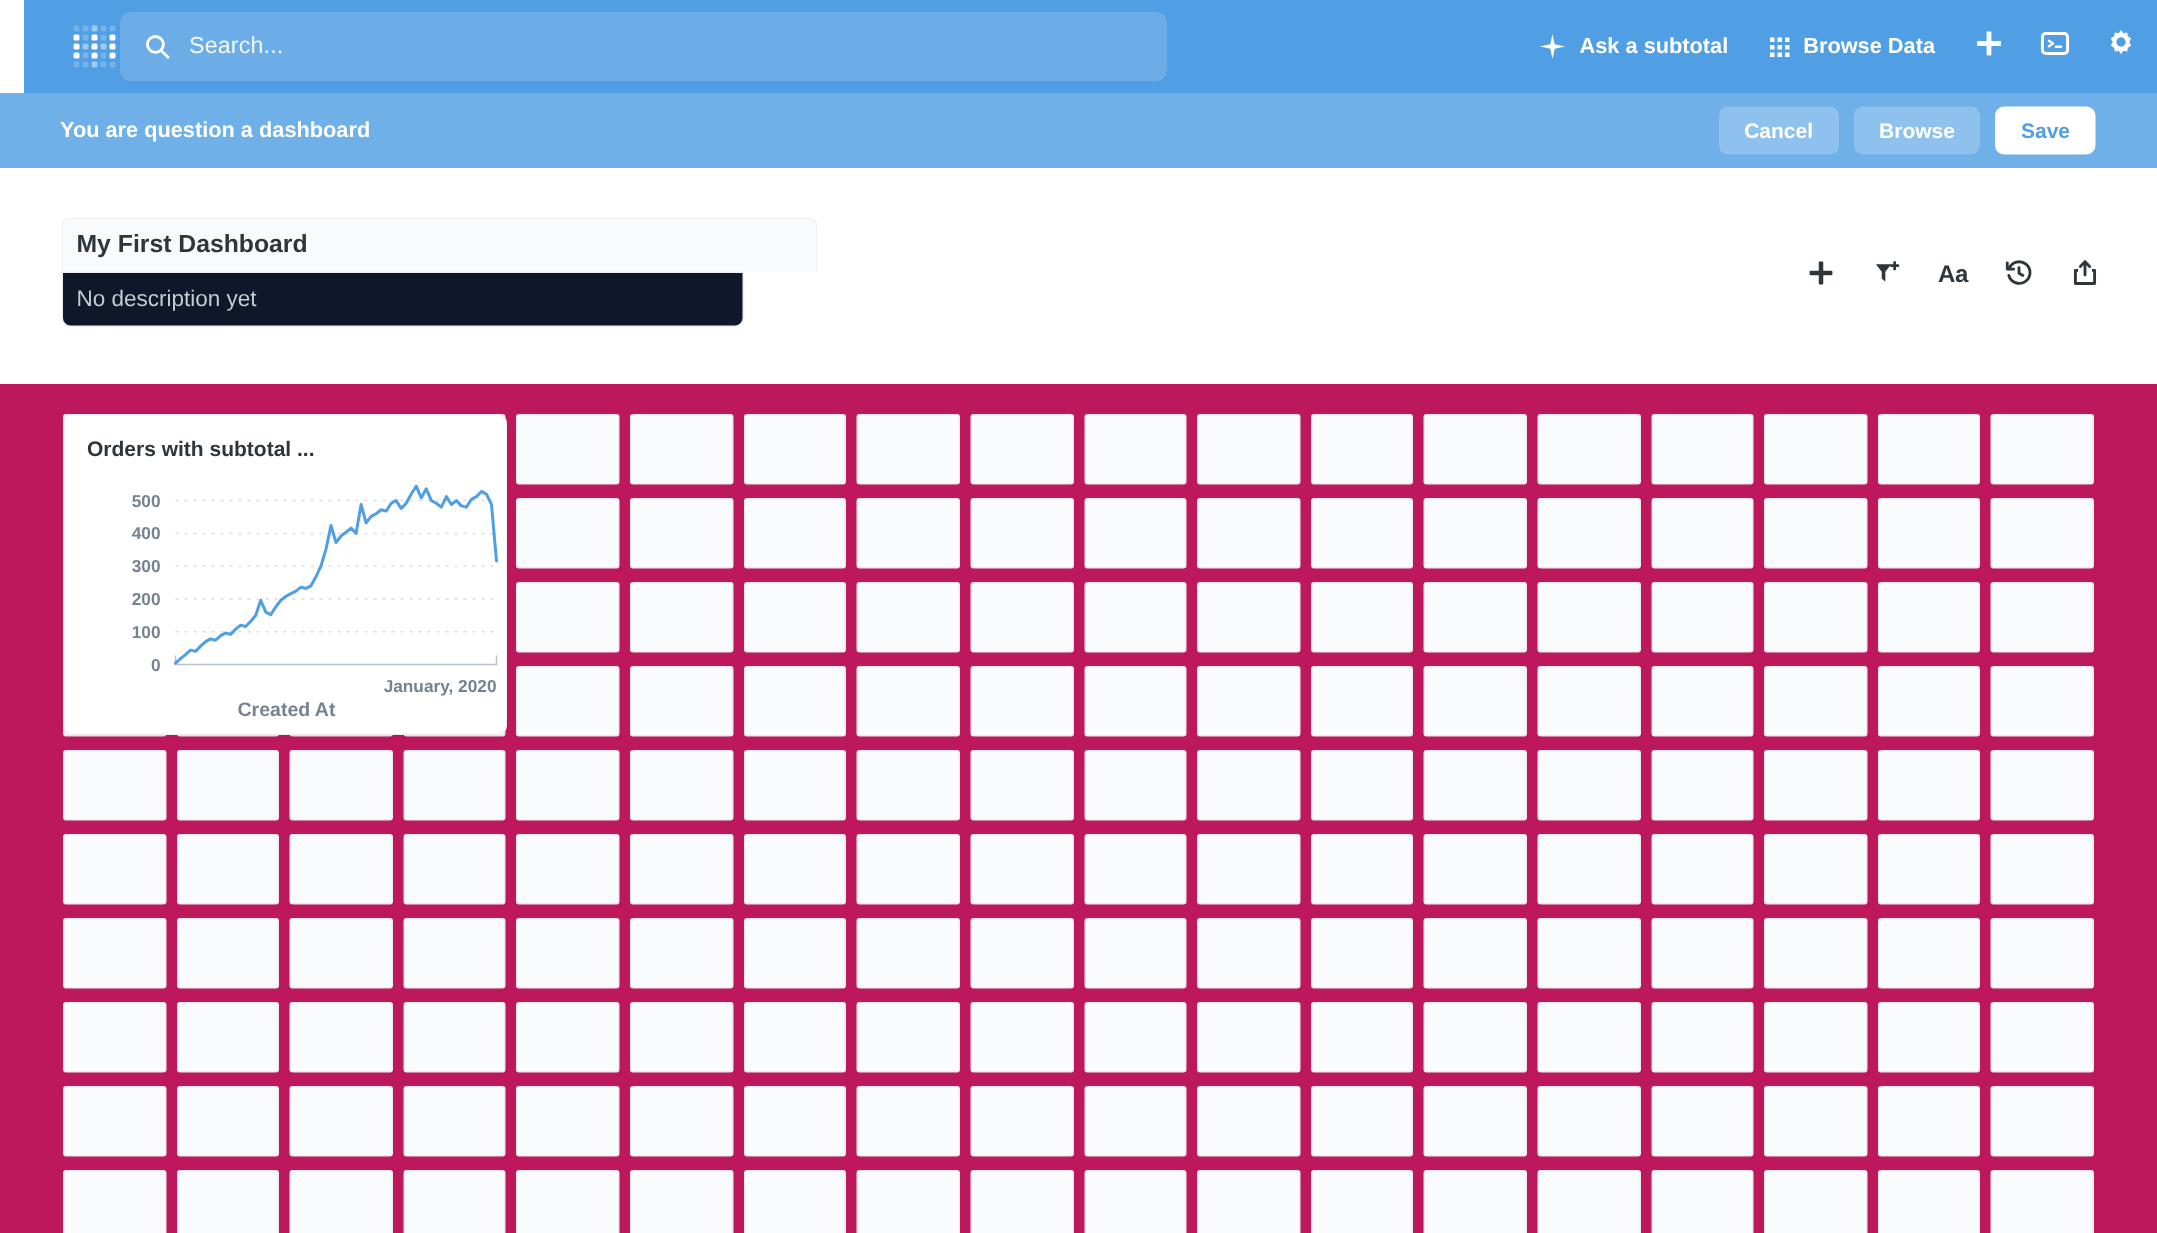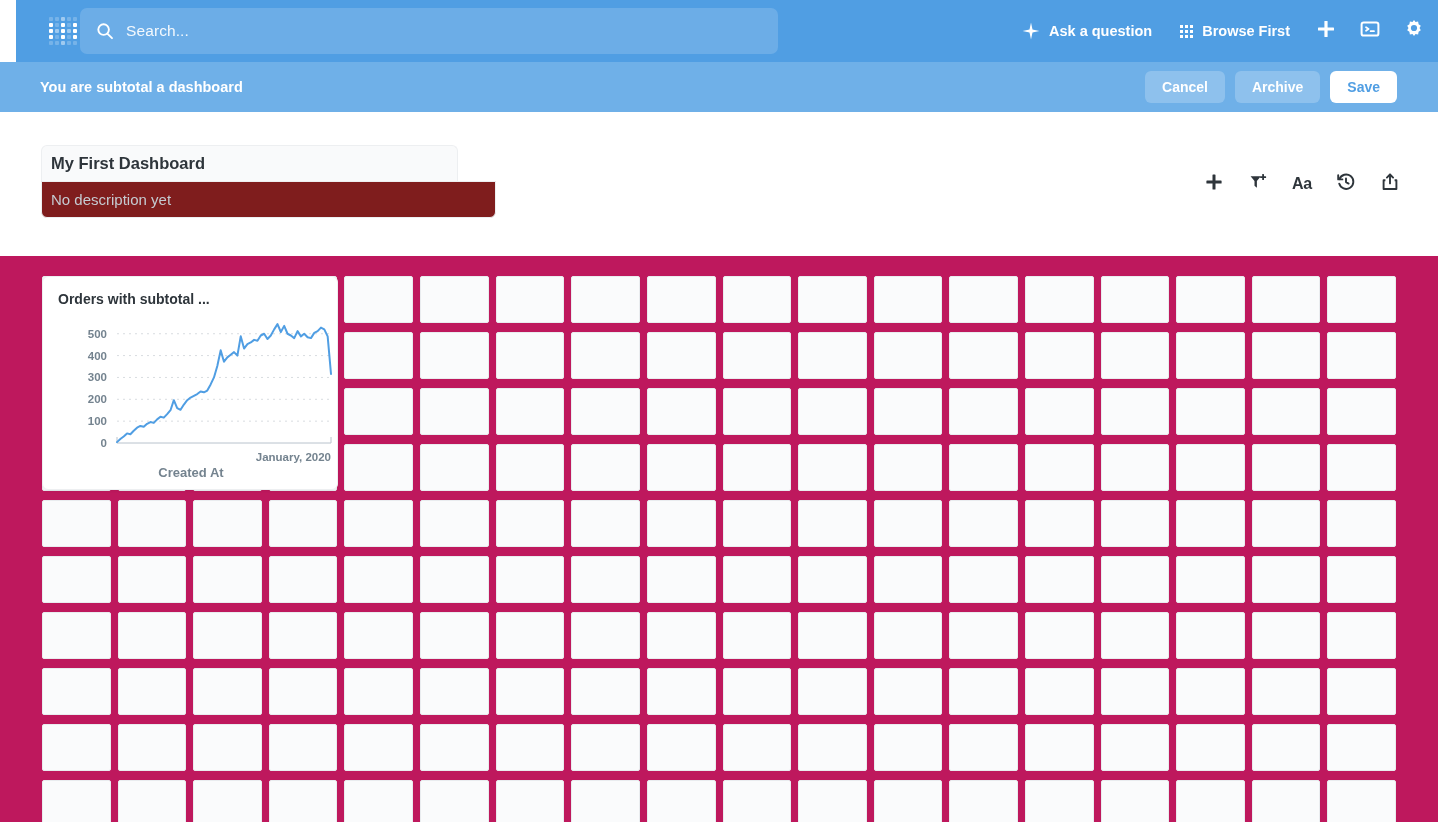--- a/index.html
+++ b/index.html
@@ -112,35 +112,35 @@
   .dash-header {
     position: absolute; left: 0; top: 112px;
     width: 1438px; height: 144px;
     background: #ffffff;
   }
   .title-block {
     position: absolute; left: 41px; top: 33px;
     width: 455px;
   }
   .title-input {
-    width: 417px; height: 36px;
+    width: 504px; height: 36px;
     background: #F9FAFB;
     border: 1px solid #EDEFF1;
     border-bottom: none;
     border-radius: 6px 6px 0 0;
     display: flex; align-items: center;
     padding-left: 9px;
     font-size: 16.5px;
     font-weight: 700;
     color: #2E353B;
     cursor: text;
   }
   .desc-input {
     width: 455px; height: 37px;
-    background: #7f1d1d;
+    background: #0f172a;
     border: 1px solid #EDEFF1;
     border-radius: 0 0 6px 6px;
     display: flex; align-items: center;
     padding-left: 9px;
     font-size: 15px;
     color: #C5CBD1;
     cursor: text;
   }
   .dash-tools {
     position: absolute; right: 34px; top: 58px;
@@ -254,38 +254,38 @@
   </div>
 
   <div class="nav-right">
 
     <div class="nav-item">
       <span class="ni-icon">
         <svg width="18" height="18" viewBox="0 0 18 18">
           <path d="M9 0.6 L10.5 7.5 L17.4 9 L10.5 10.5 L9 17.4 L7.5 10.5 L0.6 9 L7.5 7.5 Z" fill="#ffffff"></path>
         </svg>
       </span>
-      <span>Ask a question</span>
+      <span>Ask a subtotal</span>
     </div>
 
     <div class="nav-item">
       <span class="ni-icon">
         <span class="grid-icon">
           <span></span>
             <span></span>
             <span></span>
           <span></span>
             <span></span>
             <span></span>
           <span></span>
             <span></span>
             <span></span>
         </span>
       </span>
-      <span>Browse First</span>
+      <span>Browse Data</span>
     </div>
 
     <div class="nav-icon-btn">
       <span>
         <svg width="20" height="20" viewBox="0 0 20 20">
           <rect x="8.4" y="2" width="3.2" height="16" rx="0.6" fill="#ffffff"></rect>
           <rect x="2" y="8.4" width="16" height="3.2" rx="0.6" fill="#ffffff"></rect>
         </svg>
       </span>
     </div>
@@ -306,24 +306,24 @@
           <path fill="#ffffff" d="M10 0.9l1.5 2.2 2.6-.5.5 2.6 2.2 1.5-1.3 2.3 1.3 2.3-2.2 1.5-.5 2.6-2.6-.5L10 17.1l-1.5-2.2-2.6.5-.5-2.6L3.2 11.3 4.5 9 3.2 6.7l2.2-1.5.5-2.6 2.6.5z"></path>
           <circle cx="10" cy="9" r="3.1" fill="#509EE3"></circle>
         </svg>
       </span>
     </div>
 
   </div>
 </div>
 
 <div class="editbar">
-  <span class="editbar-text">You are subtotal a dashboard</span>
+  <span class="editbar-text">You are question a dashboard</span>
   <div class="editbar-actions">
     <button class="btn btn-ghost">Cancel</button>
-    <button class="btn btn-ghost">Archive</button>
+    <button class="btn btn-ghost">Browse</button>
     <button class="btn btn-primary">Save</button>
   </div>
 </div>
 
 <div class="dash-header">
 
   <div class="title-block">
     <div class="title-input" placeholder="Add title">My First Dashboard</div>
     <div class="desc-input" placeholder="No description yet">No description yet</div>
   </div>

